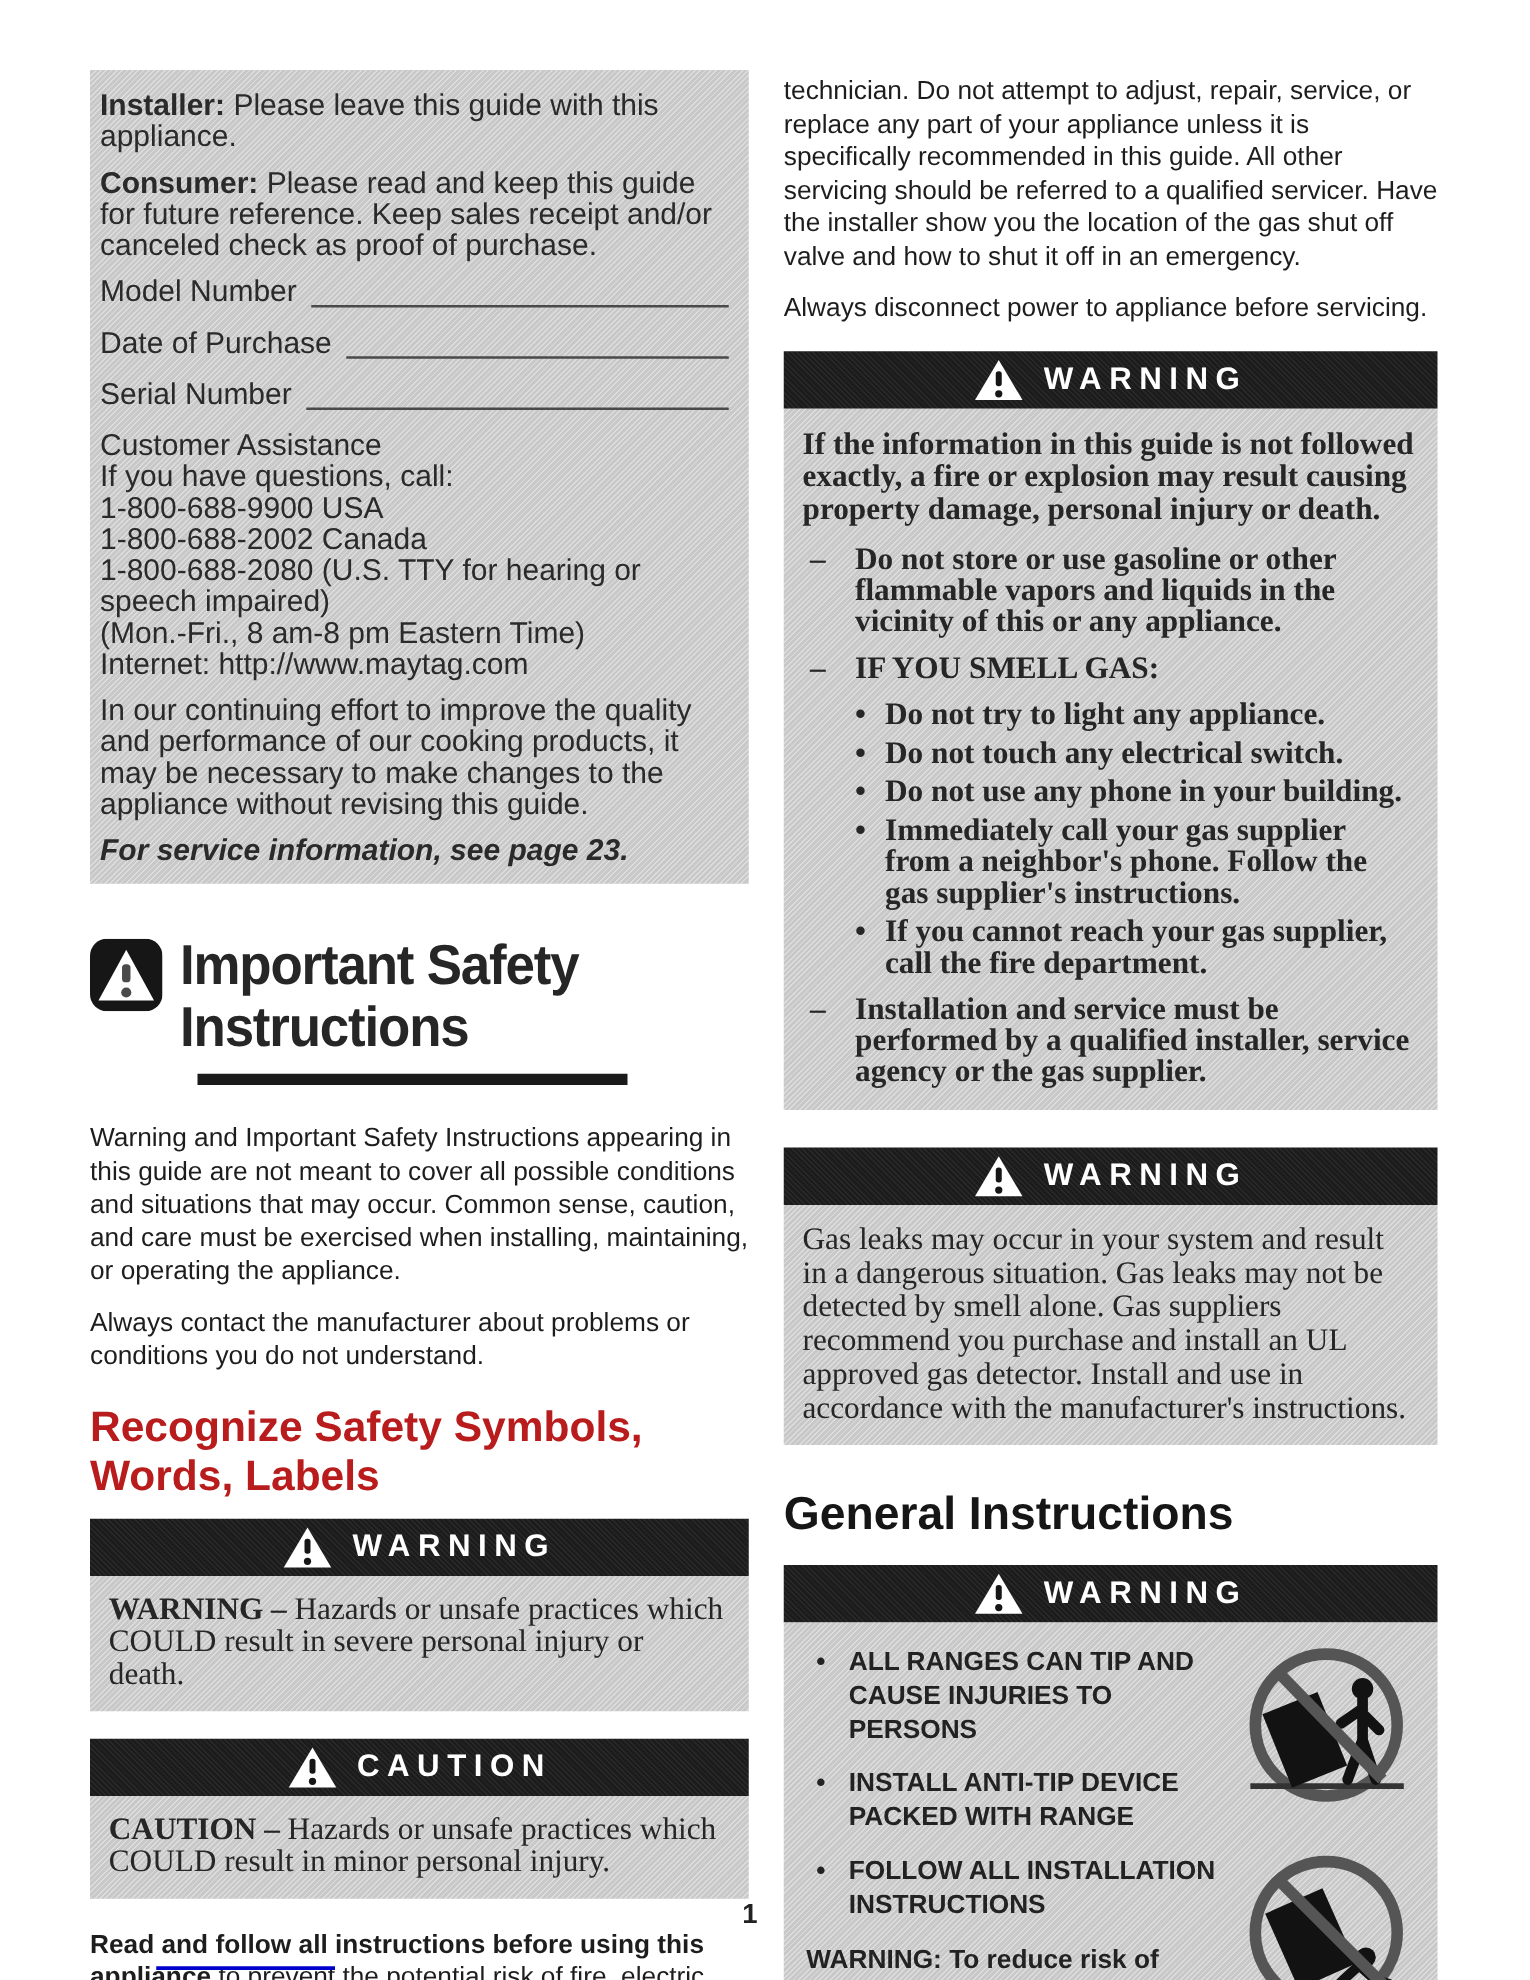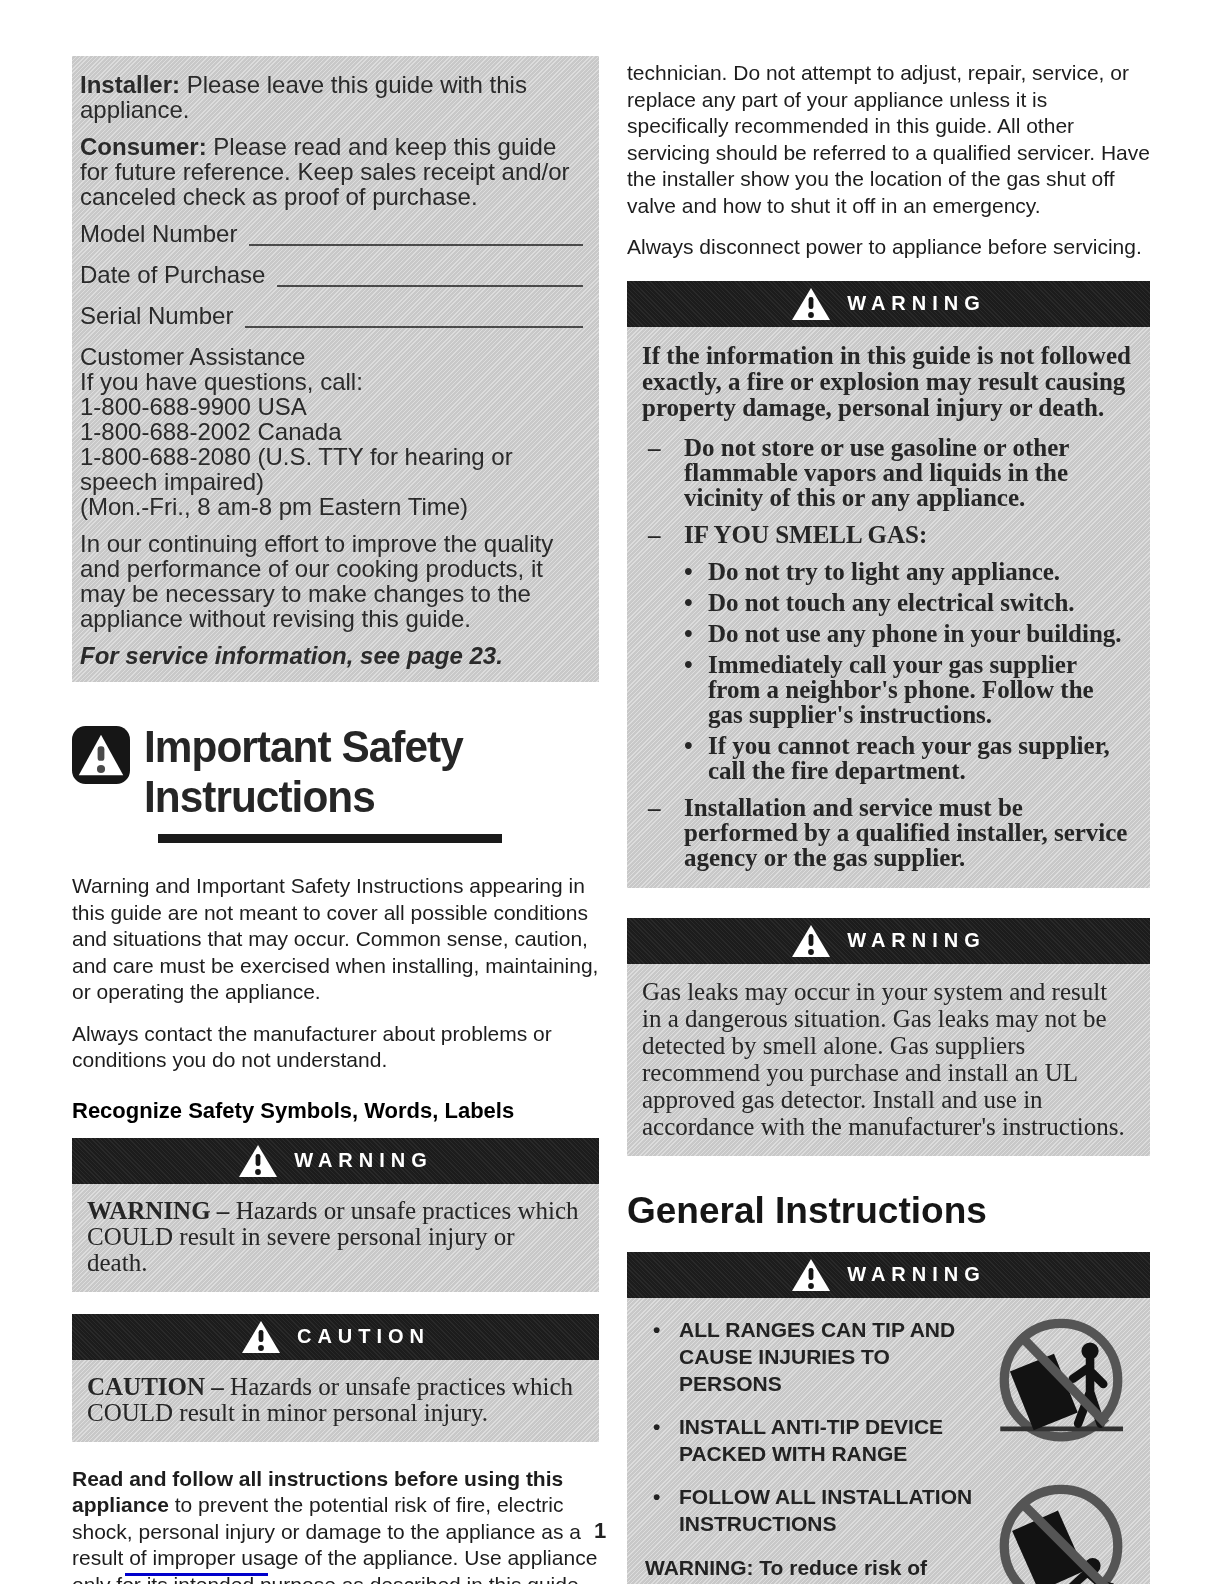--- a/index.html
+++ b/index.html
@@ -30,30 +30,30 @@
   .safety-alert{width:58px;height:58px;flex:0 0 58px;margin-top:4px;}
   .main-heading-text{
     margin-left:14px;font-size:45px;line-height:50px;font-weight:bold;color:#262626;
     transform:scaleX(.94);transform-origin:left top;letter-spacing:-1px;
   }
   .heading-bar{height:9px;background:#1a1a1a;width:344px;margin:12px 0 0 86px;}
 
   
   .body-p{font-size:21px;line-height:26.5px;margin:0 0 15px 0;}
   .intro-block{margin-top:30px;}
-  .sub-heading{font-size:22px;font-weight:bold;margin:24px 0 14px 0;color:#000000;}
+  .sub-heading{font-size:34px;font-weight:bold;margin:24px 0 14px 0;color:#b91c1c;}
   .general-heading{font-size:37px;font-weight:bold;margin:34px 0 20px 0;color:#161616;}
 
   
   .alert-box{margin-bottom:22px;}
   .banner{
     height:46px;display:flex;align-items:center;justify-content:center;gap:16px;
     background-color:#1c1c1c;
     background-image:repeating-linear-gradient(45deg, rgba(255,255,255,.06) 0 1px, transparent 1px 3px);
-    color:#ffffff;font-weight:bold;font-size:20px;letter-spacing:6px;
+    color:#ffffff;font-weight:bold;font-size:25px;letter-spacing:6px;
   }
   .banner svg{width:40px;height:34px;}
   .box-content{padding:14px 18px 16px 15px;font-size:25px;line-height:26px;color:#262626;font-family:Liberation Serif, serif;}
   .label-lead{font-weight:bold;}
 
   
   .dash-item{position:relative;padding-left:42px;font-weight:bold;margin-bottom:12px;line-height:25px;}
   .dash-item::before{content:"–";position:absolute;left:6px;top:0;}
   .sub-list{margin:10px 0 0 0;}
   .sub-item{position:relative;padding-left:30px;font-weight:bold;margin-bottom:6px;line-height:25px;}
@@ -95,20 +95,21 @@
             <span class="rule"></span>
         </div>
         <p class="contact">
           </p>
           <div>Customer Assistance</div>
           <div>If you have questions, call:</div>
           <div>1-800-688-9900 USA</div>
           <div>1-800-688-2002 Canada</div>
           <div>1-800-688-2080 (U.S. TTY for hearing or speech impaired)</div>
           <div>(Mon.-Fri., 8 am-8 pm Eastern Time)</div>
+          <div>Internet: http://www.maytag.com</div>
         <p></p>
         <p style="margin-top:12px;">In our continuing effort to improve the quality and performance of our cooking products, it may be necessary to make changes to the appliance without revising this guide.</p>
         <p class="service-note" style="margin-top:12px;">For service information, see page 23.</p>
       </div>
 
       <div class="main-heading">
         <svg class="safety-alert" viewBox="0 0 60 60">
           <rect x="0" y="0" width="60" height="60" rx="14" fill="#161616"></rect>
           <path d="M30 9 L53 51 L7 51 Z" fill="#ffffff"></path>
           <rect x="26.5" y="21" width="7" height="15" rx="3" fill="#4a4a4a"></rect>

